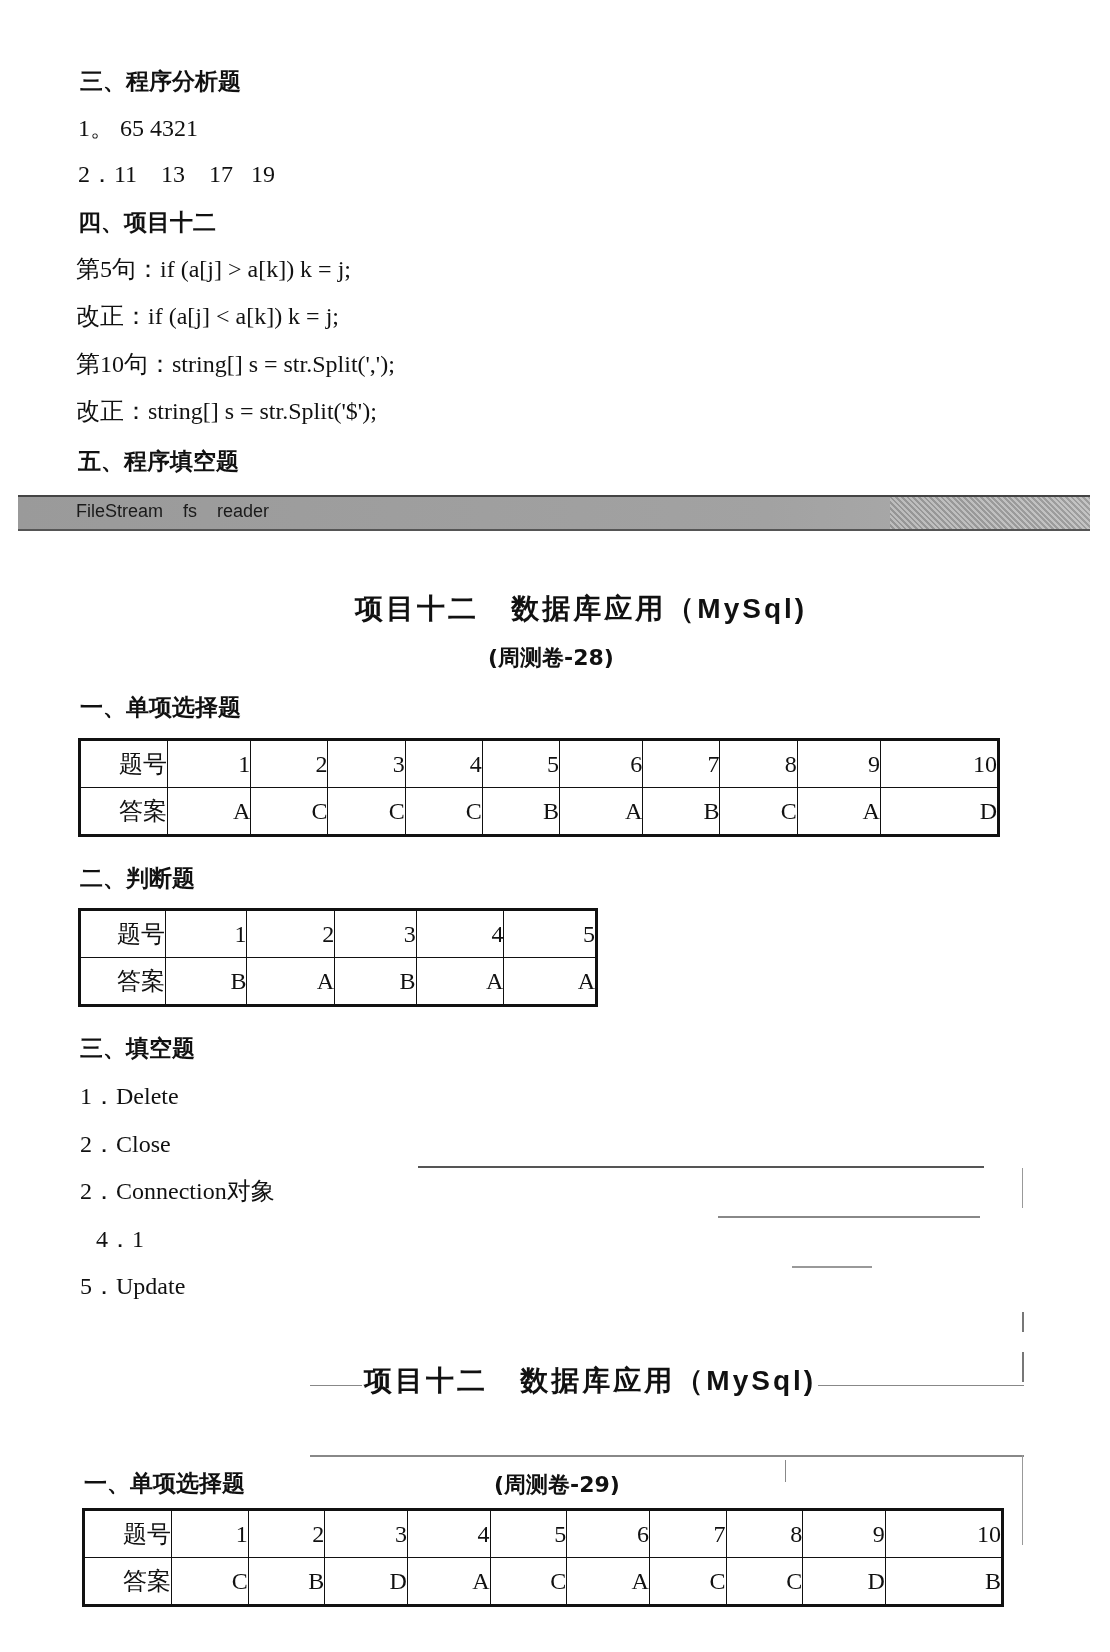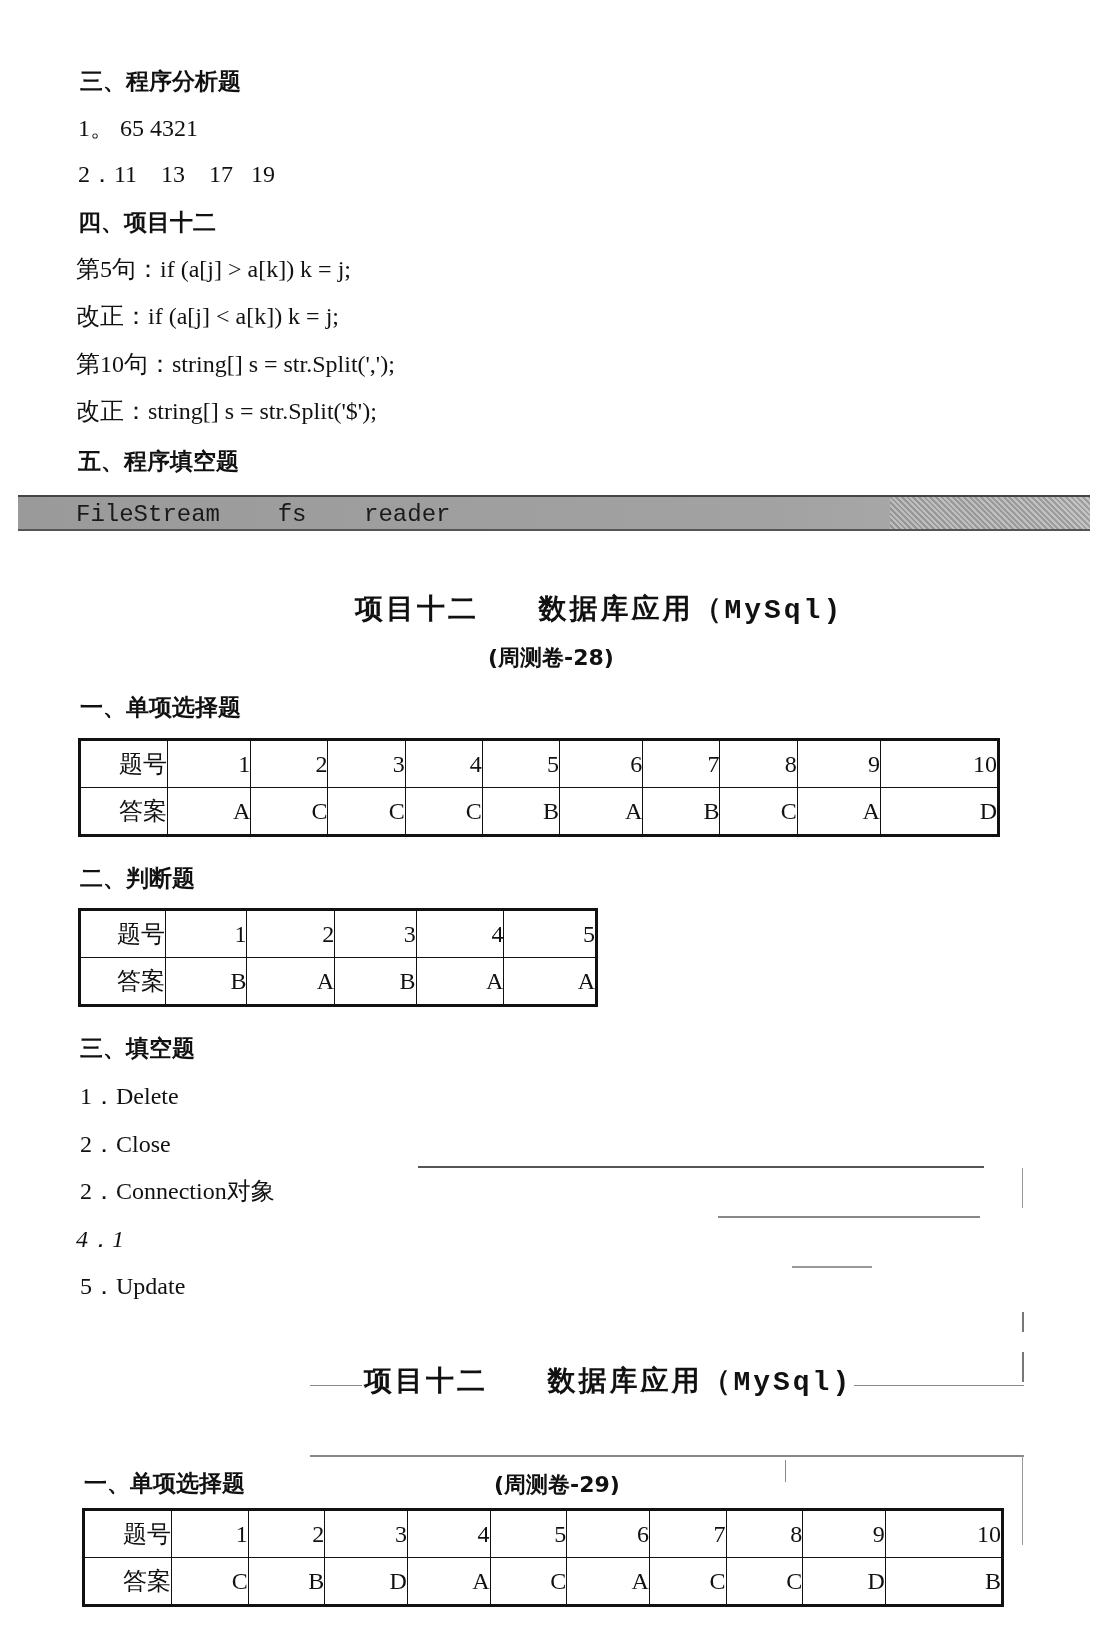--- a/index.html
+++ b/index.html
@@ -22,25 +22,25 @@
       background: linear-gradient(to right, #9a9a9a 0%, #a2a2a2 70%, #a8a8a8 85%, #b0b0b0 100%);
       border-top: 2px solid #444; border-bottom: 2px solid #555;
       box-sizing: border-box;
     }
     .codebar .noise {
       position: absolute; right: 0; top: 0; width: 200px; height: 100%;
       background: repeating-linear-gradient(45deg, rgba(255,255,255,0.25) 0 2px, rgba(0,0,0,0.10) 2px 4px);
     }
     .codebar .code {
       position: absolute; left: 58px; top: 4px;
-      font-family: Liberation Mono, monospace;
-      font-size: 24px; color: #1a1a1a; white-space: pre;
+      font-family: Liberation Sans, sans-serif;
+      font-size: 18px; color: #1a1a1a; white-space: pre;
     }
     .title {
-      font-family: Liberation Mono, monospace;
+      font-family: Liberation Sans, sans-serif;
       font-weight: bold; font-size: 28px; white-space: pre; color: #111;
       letter-spacing: 3px;
     }
     .subtitle {
       font-family: "DejaVu Sans", "Liberation Sans", sans-serif;
       font-weight: bold; font-size: 22px; white-space: nowrap; color: #111;
     }
     table.ans {
       position: absolute; border-collapse: collapse;
       border: 3px solid #111;
@@ -129,21 +129,21 @@
     <td>A</td>
     <td>A</td>
   </tr>
 </tbody>
   </table>
 
 <div class="abs heading" style="left:80px; top:1033px;">三、填空题</div>
 <div class="abs line" style="left:80px; top:1080px;">1．Delete</div>
 <div class="abs line" style="left:80px; top:1128px;">2．Close</div>
 <div class="abs line" style="left:80px; top:1175px;">2．Connection对象</div>
-<div class="abs line" style="left:76px; top:1223px;font-style:italic;">4．1</div>
+<div class="abs line" style="left:96px; top:1223px;">4．1</div>
 <div class="abs line" style="left:80px; top:1270px;">5．Update</div>
 
 <div class="faint" style="left:418px; top:1166px; width:566px; height:2px; background:#555;"></div>
 <div class="faint" style="left:1022px; top:1168px; width:1px; height:40px; background:#999;"></div>
 <div class="faint" style="left:718px; top:1216px; width:262px; height:2px; background:#888;"></div>
 <div class="faint" style="left:792px; top:1266px; width:80px; height:2px; background:#999;"></div>
 <div class="faint" style="left:1022px; top:1312px; width:2px; height:20px; background:#777;"></div>
 <div class="faint" style="left:1022px; top:1352px; width:2px; height:30px; background:#777;"></div>
 <div class="faint" style="left:310px; top:1385px; width:714px; height:1px; background:#888;"></div>
 <div class="faint" style="left:310px; top:1455px; width:714px; height:2px; background:#888;"></div>

